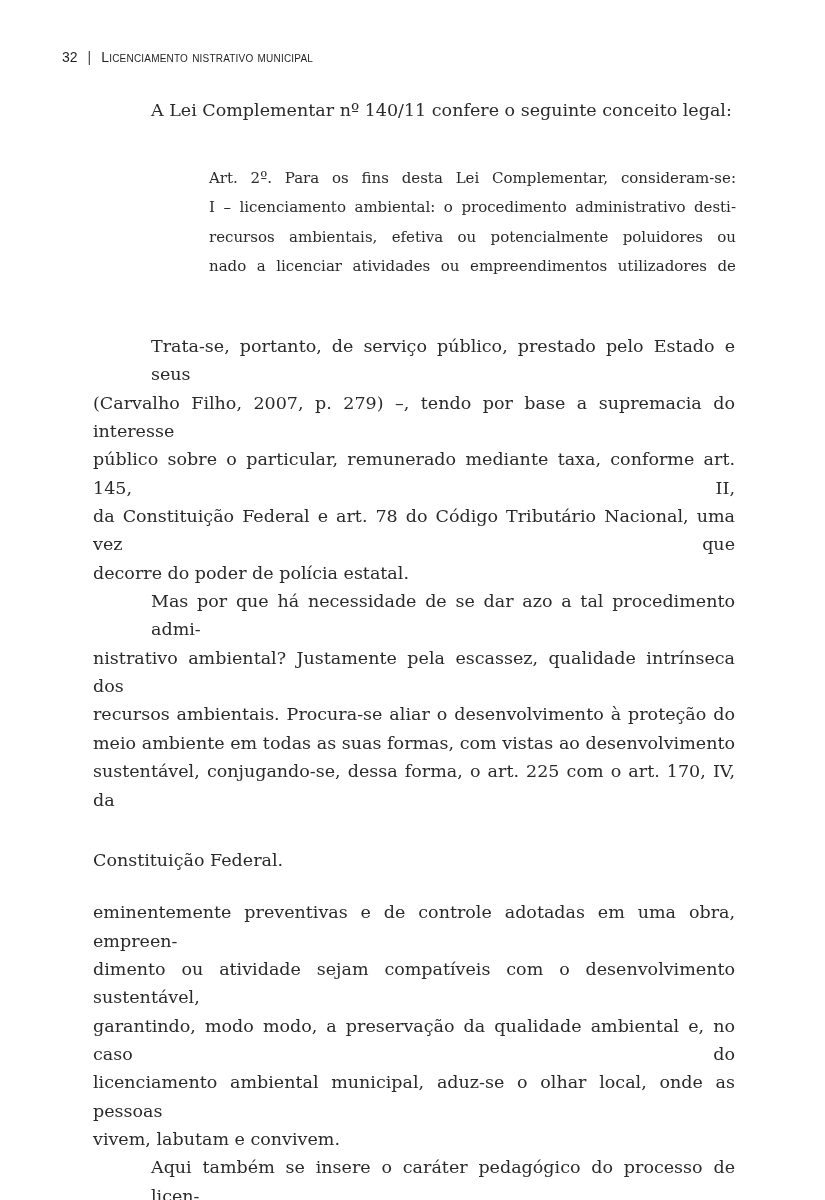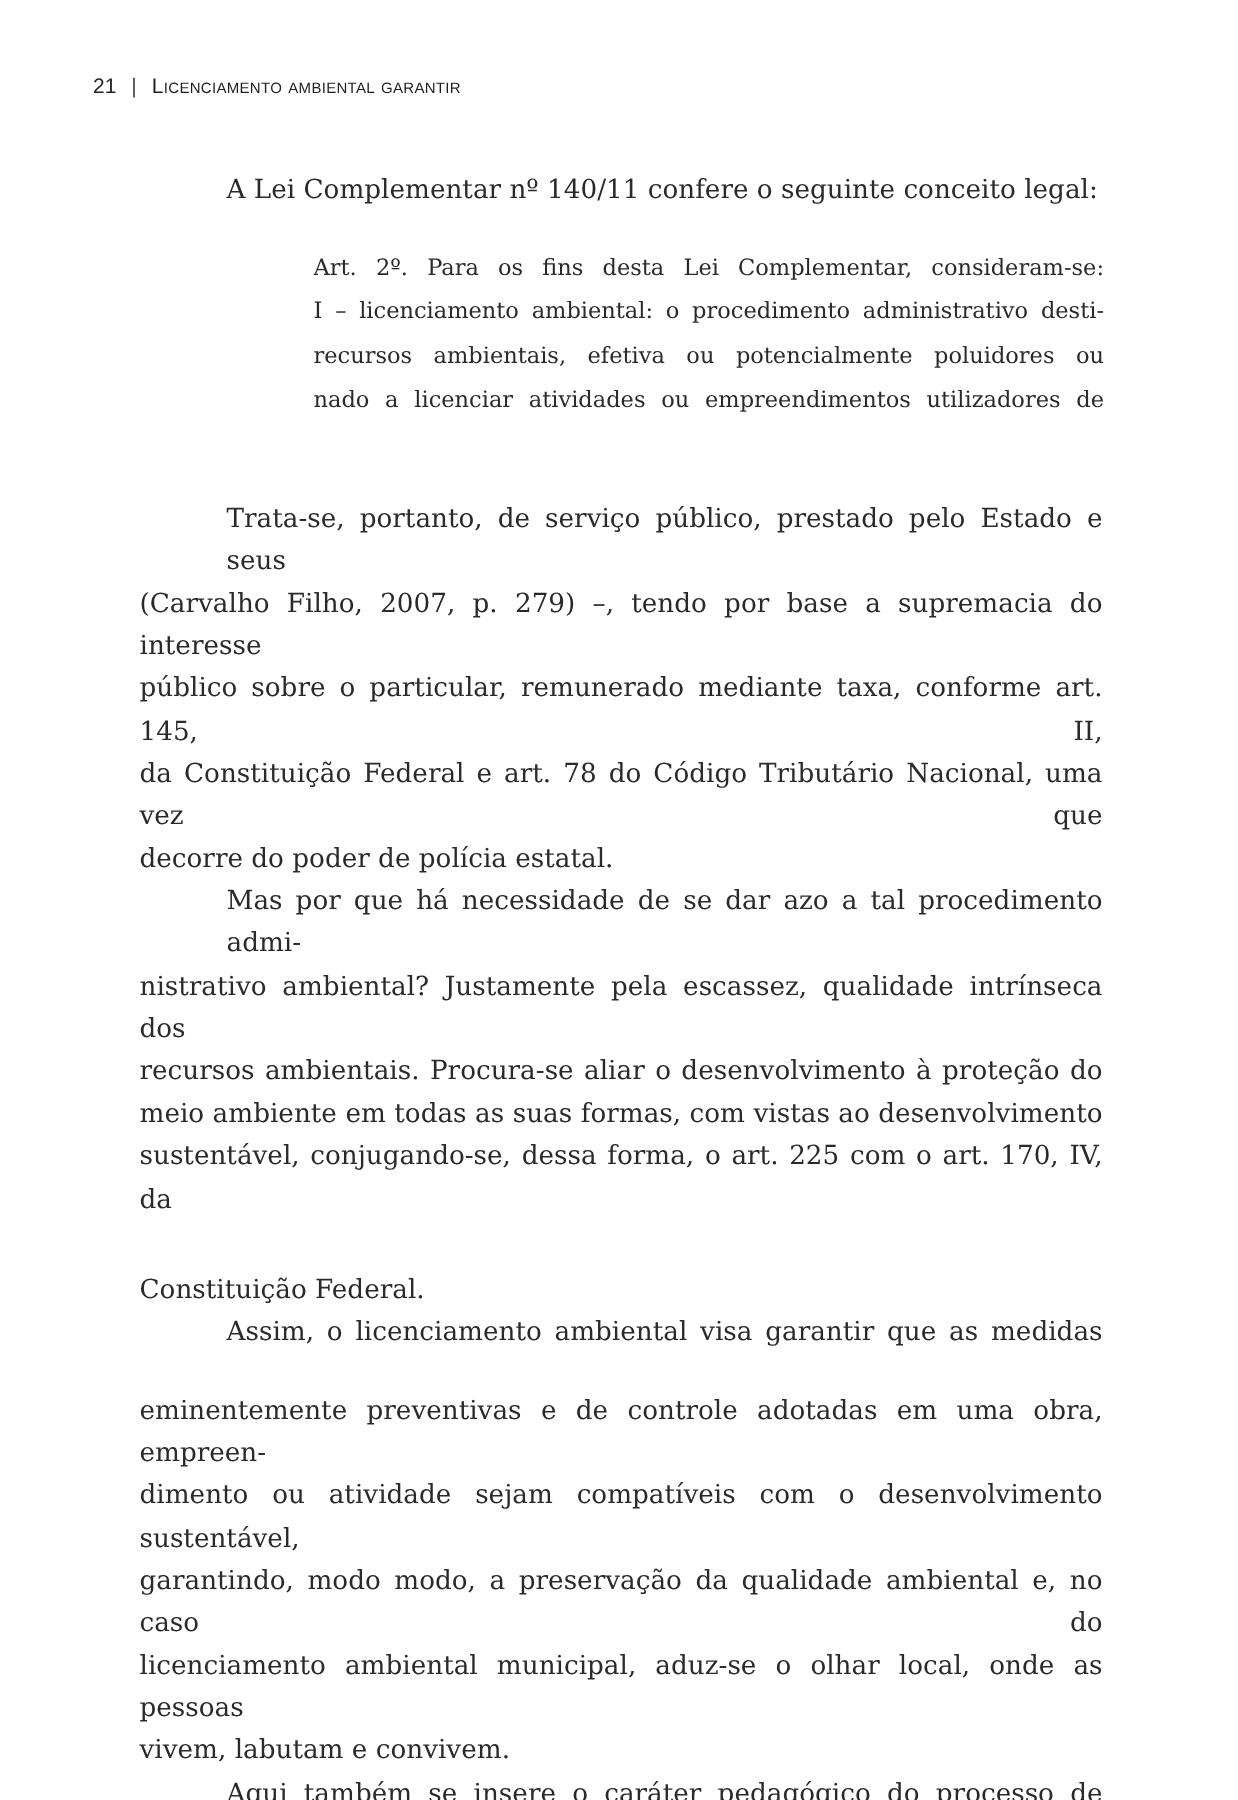--- a/index.html
+++ b/index.html
@@ -4,39 +4,39 @@
   <style>
     html, body { margin: 0; padding: 0; background: #ffffff; }
     body { width: 825px; height: 1200px; position: relative; overflow: hidden;
       font-family: "DejaVu Serif", serif; color: #2b2b2b; }
     .header { position: absolute; left: 62px; top: 47px; height: 20px;
       font-family: "Liberation Sans", sans-serif; font-size: 13px; color: #1f1f1f;
       display: flex; align-items: center; white-space: nowrap; }
     .header .pnum { font-size: 14px; }
     .header .sep { margin: 0 10px; font-size: 14px; color: #444; }
     .header .title { font-variant: small-caps; font-size: 14px; letter-spacing: 0.2px; }
-    .intro { position: absolute; left: 151px; top: 113px; font-size: 17.5px;
+    .intro { position: absolute; left: 151px; top: 96px; font-size: 17.5px;
       line-height: 28px; white-space: nowrap; color: #2a2a2a; }
     .quote { position: absolute; left: 209px; top: 164px; width: 527px;
       font-size: 15px; line-height: 29.3px; color: #2a2a2a; }
     .quote .ln, .body .ln { display: block; white-space: nowrap; text-align: justify;
       text-align-last: justify; height: inherit; }
     .quote .ln.last, .body .ln.last { text-align-last: left; }
     .body { position: absolute; left: 93px; top: 332px; width: 642px;
       font-size: 17.5px; line-height: 28.35px; color: #2a2a2a; }
     .body .ln.first { padding-left: 58px; }
     .quote .ln { overflow: hidden; }
   </style>
 </head>
 <body>
 
 <div class="header">
-  <span class="pnum">21</span>
+  <span class="pnum">32</span>
   <span class="sep">|</span>
-  <span class="title">Licenciamento ambiental garantir</span>
+  <span class="title">Licenciamento nistrativo municipal</span>
 </div>
 
 <div class="intro">A Lei Complementar nº 140/11 confere o seguinte conceito legal:</div>
 
 <div class="quote">
   <span class="ln" style="white-space: normal;">Art. 2º. Para os fins desta Lei Complementar, consideram-se:</span>
   <span class="ln" style="white-space: normal;">I – licenciamento ambiental: o procedimento administrativo desti-</span>
   <span class="ln" style="white-space: normal;">recursos ambientais, efetiva ou potencialmente poluidores ou</span>
   <span class="ln" style="white-space: normal;">nado a licenciar atividades ou empreendimentos utilizadores de</span>
 </div>
@@ -51,21 +51,20 @@
   </div>
   <div>
     <span class="ln first" style="white-space: normal;">Mas por que há necessidade de se dar azo a tal procedimento admi-</span>
     <span class="ln" style="white-space: normal;">nistrativo ambiental? Justamente pela escassez, qualidade intrínseca dos</span>
     <span class="ln" style="white-space: normal;">recursos ambientais. Procura-se aliar o desenvolvimento à proteção do</span>
     <span class="ln" style="white-space: normal;">meio ambiente em todas as suas formas, com vistas ao desenvolvimento</span>
     <span class="ln" style="white-space: normal;">sustentável, conjugando-se, dessa forma, o art. 225 com o art. 170, IV, da</span>
     <span class="ln last" style="white-space: normal; margin-top: 32px;">Constituição Federal.</span>
   </div>
   <div>
-    <span class="ln first" style="white-space: normal;">Assim, o licenciamento ambiental visa garantir que as medidas</span>
     <span class="ln" style="white-space: normal; margin-top: 24px;">eminentemente preventivas e de controle adotadas em uma obra, empreen-</span>
     <span class="ln" style="white-space: normal;">dimento ou atividade sejam compatíveis com o desenvolvimento sustentável,</span>
     <span class="ln" style="white-space: normal;">garantindo, modo modo, a preservação da qualidade ambiental e, no caso do</span>
     <span class="ln" style="white-space: normal;">licenciamento ambiental municipal, aduz-se o olhar local, onde as pessoas</span>
     <span class="ln last" style="white-space: normal;">vivem, labutam e convivem.</span>
   </div>
   <div>
     <span class="ln first" style="white-space: normal;">Aqui também se insere o caráter pedagógico do processo de licen-</span>
 
   </div>

